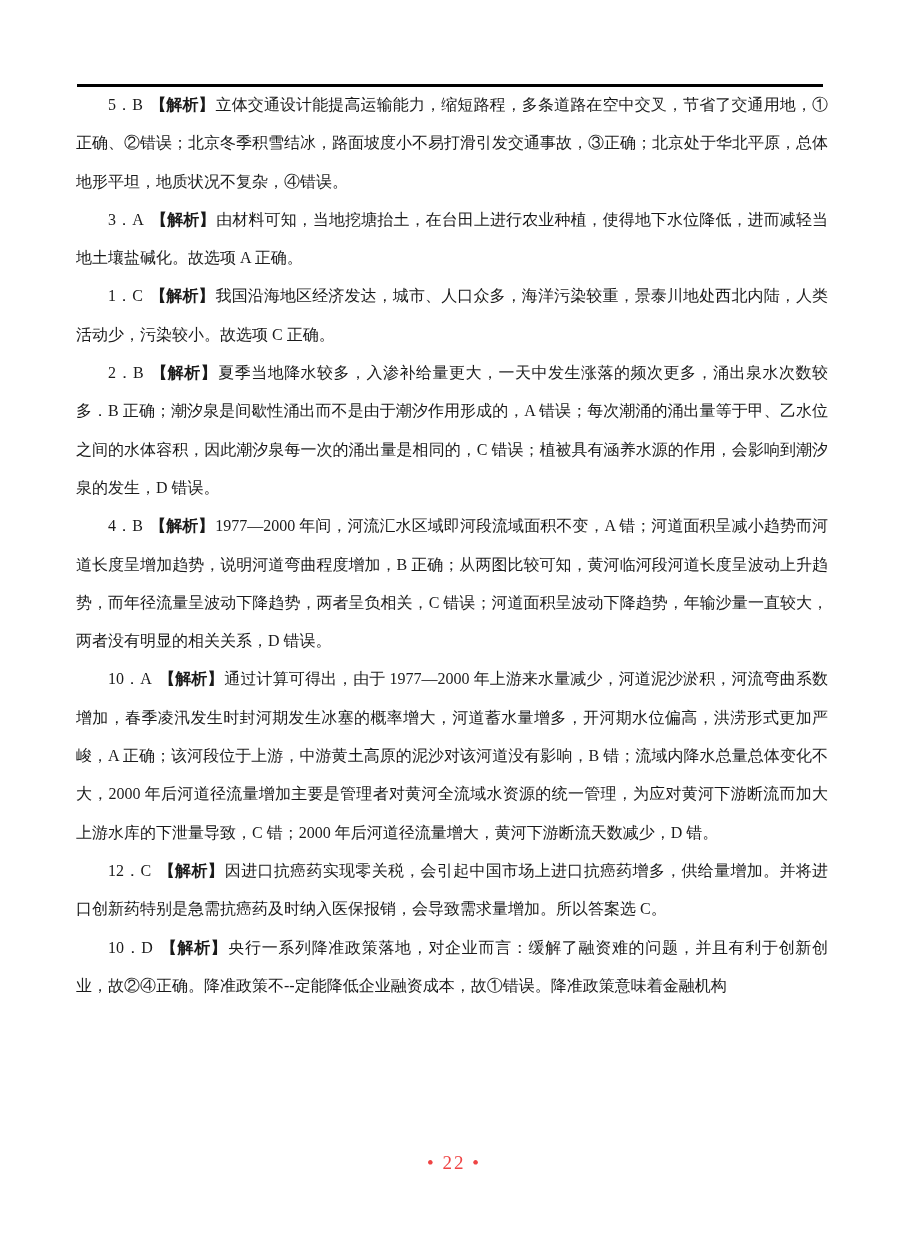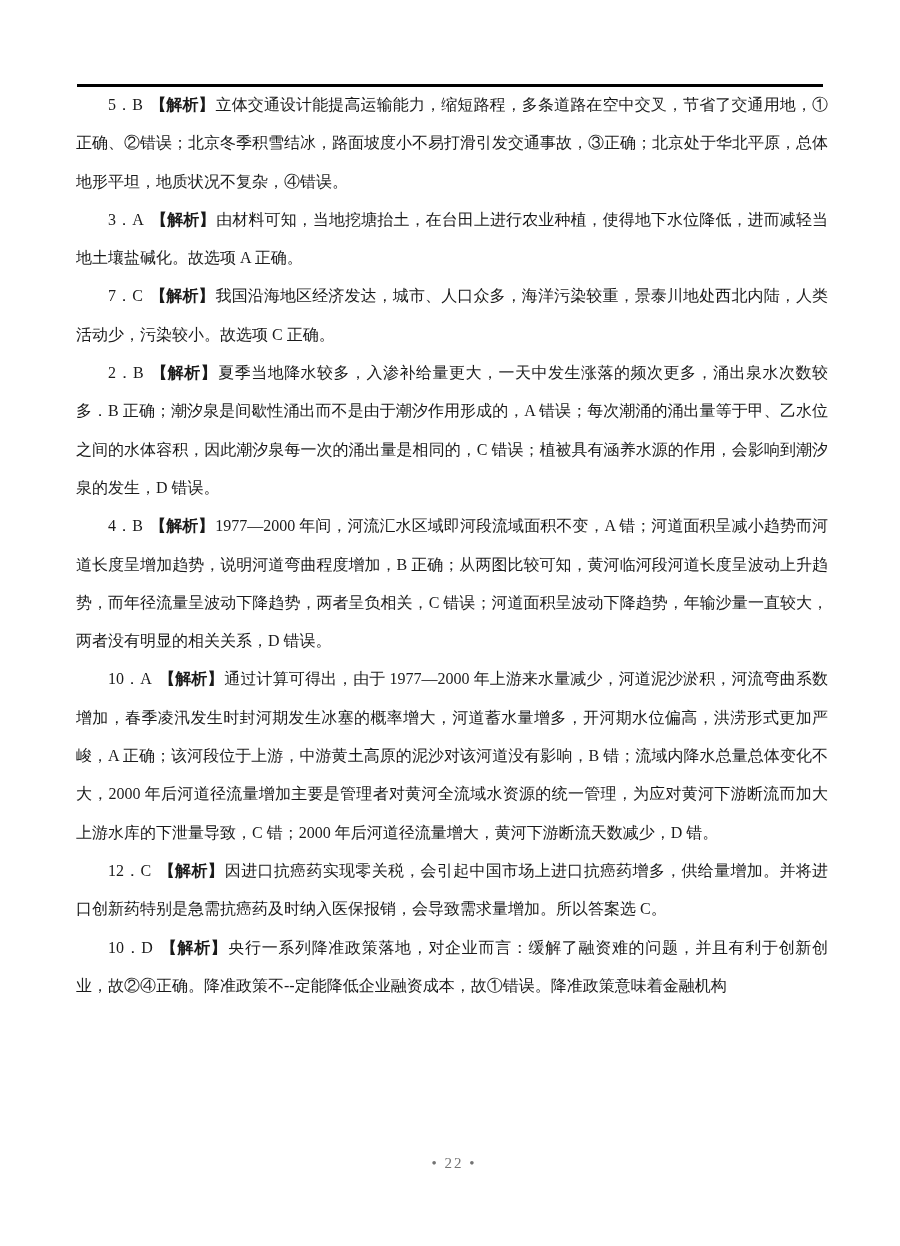--- a/index.html
+++ b/index.html
@@ -43,41 +43,41 @@
     font-weight: 700;
     font-family: "Liberation Sans", sans-serif;
     margin-right: 0.05em;
   }
   .page-number {
     position: absolute;
     left: 8px;
     right: 0;
     top: 1153px;
     text-align: center;
-    font-size: 15px;
+    font-size: 19px;
     line-height: 20px;
-    color: #737373;
+    color: #ef4444;
     letter-spacing: 2px;
   }
 </style>
 </head>
 <body>
 
 <div class="page">
   <div class="header-rule"></div>
 
   <div class="content">
     <p class="para">
       <span class="q-label">5．B</span><span class="analysis-tag">【解析】</span><span>立体交通设计能提高运输能力，缩短路程，多条道路在空中交叉，节省了交通用地，①正确、②错误；北京冬季积雪结冰，路面坡度小不易打滑引发交通事故，③正确；北京处于华北平原，总体地形平坦，地质状况不复杂，④错误。</span>
     </p>
     <p class="para">
       <span class="q-label">3．A</span><span class="analysis-tag">【解析】</span><span>由材料可知，当地挖塘抬土，在台田上进行农业种植，使得地下水位降低，进而减轻当地土壤盐碱化。故选项 A 正确。</span>
     </p>
     <p class="para">
-      <span class="q-label">7．C</span><span class="analysis-tag">【解析】</span><span>我国沿海地区经济发达，城市、人口众多，海洋污染较重，景泰川地处西北内陆，人类活动少，污染较小。故选项 C 正确。</span>
+      <span class="q-label">1．C</span><span class="analysis-tag">【解析】</span><span>我国沿海地区经济发达，城市、人口众多，海洋污染较重，景泰川地处西北内陆，人类活动少，污染较小。故选项 C 正确。</span>
     </p>
     <p class="para">
       <span class="q-label">2．B</span><span class="analysis-tag">【解析】</span><span>夏季当地降水较多，入渗补给量更大，一天中发生涨落的频次更多，涌出泉水次数较多．B 正确；潮汐泉是间歇性涌出而不是由于潮汐作用形成的，A 错误；每次潮涌的涌出量等于甲、乙水位之间的水体容积，因此潮汐泉每一次的涌出量是相同的，C 错误；植被具有涵养水源的作用，会影响到潮汐泉的发生，D 错误。</span>
     </p>
     <p class="para">
       <span class="q-label">4．B</span><span class="analysis-tag">【解析】</span><span>1977—2000 年间，河流汇水区域即河段流域面积不变，A 错；河道面积呈减小趋势而河道长度呈增加趋势，说明河道弯曲程度增加，B 正确；从两图比较可知，黄河临河段河道长度呈波动上升趋势，而年径流量呈波动下降趋势，两者呈负相关，C 错误；河道面积呈波动下降趋势，年输沙量一直较大，两者没有明显的相关关系，D 错误。</span>
     </p>
     <p class="para">
       <span class="q-label">10．A</span><span class="analysis-tag">【解析】</span><span>通过计算可得出，由于 1977—2000 年上游来水量减少，河道泥沙淤积，河流弯曲系数增加，春季凌汛发生时封河期发生冰塞的概率增大，河道蓄水量增多，开河期水位偏高，洪涝形式更加严峻，A 正确；该河段位于上游，中游黄土高原的泥沙对该河道没有影响，B 错；流域内降水总量总体变化不大，2000 年后河道径流量增加主要是管理者对黄河全流域水资源的统一管理，为应对黄河下游断流而加大上游水库的下泄量导致，C 错；2000 年后河道径流量增大，黄河下游断流天数减少，D 错。</span>
     </p>

